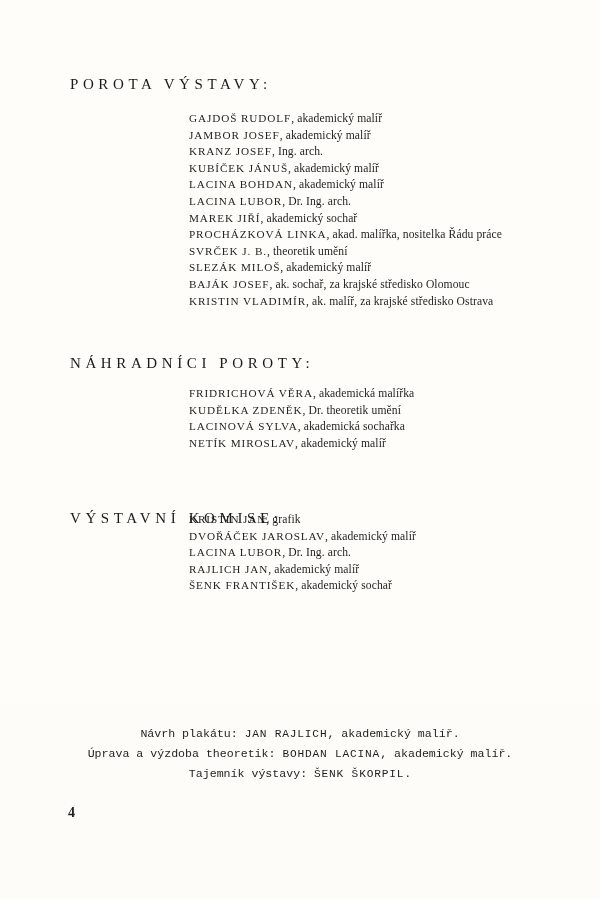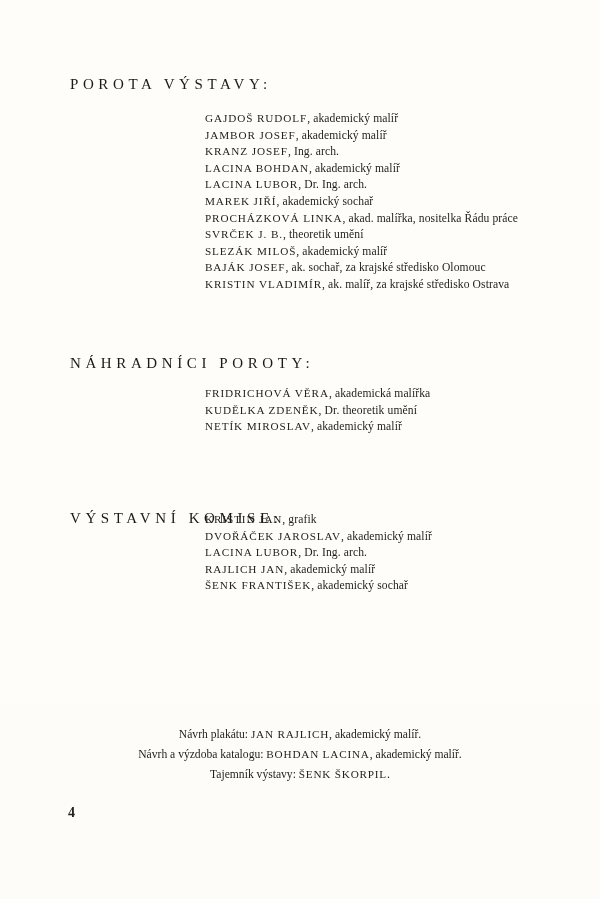--- a/index.html
+++ b/index.html
@@ -37,21 +37,20 @@
       padding: 0;
       list-style: none;
     }
     .list li {
       height: 16.6px;
       line-height: 16.6px;
       white-space: nowrap;
       font-family: "Liberation Serif", "DejaVu Serif", serif;
       font-size: 11.6px;
       color: #1e1e1e;
-      margin-left: 16px;
     }
     .name {
       letter-spacing: 0.9px;
       font-size: 11.2px;
     }
     .role {
       letter-spacing: 0.1px;
     }
     .credits {
       position: absolute;
@@ -60,20 +59,21 @@
       top: 724px;
       text-align: center;
       font-family: "Liberation Serif", "DejaVu Serif", serif;
       font-size: 11.6px;
       color: #1e1e1e;
     }
     .credits div {
       height: 20px;
       line-height: 20px;
       white-space: nowrap;
+      font-family: Liberation Mono, monospace;
     }
     .credits .cname {
       letter-spacing: 0.8px;
       font-size: 11.2px;
     }
     .page-number {
       position: absolute;
       left: 68px;
       top: 805px;
       font-family: "Liberation Serif", "DejaVu Serif", serif;
@@ -85,46 +85,48 @@
 </head>
 <body>
 
 <div class="page">
 
   <div class="heading" style="top:76px;">POROTA VÝSTAVY:</div>
   <ul class="list" style="top:110px;">
     <li><span class="name">GAJDOŠ RUDOLF</span><span class="role">, akademický malíř</span></li>
     <li><span class="name">JAMBOR JOSEF</span><span class="role">, akademický malíř</span></li>
     <li><span class="name">KRANZ JOSEF</span><span class="role">, Ing. arch.</span></li>
+    <li><span class="name">KUBÍČEK JÁNUŠ</span><span class="role">, akademický malíř</span></li>
     <li><span class="name">LACINA BOHDAN</span><span class="role">, akademický malíř</span></li>
     <li><span class="name">LACINA LUBOR</span><span class="role">, Dr. Ing. arch.</span></li>
     <li><span class="name">MAREK JIŘÍ</span><span class="role">, akademický sochař</span></li>
     <li><span class="name">PROCHÁZKOVÁ LINKA</span><span class="role">, akad. malířka, nositelka Řádu práce</span></li>
     <li><span class="name">SVRČEK J. B.</span><span class="role">, theoretik umění</span></li>
     <li><span class="name">SLEZÁK MILOŠ</span><span class="role">, akademický malíř</span></li>
     <li><span class="name">BAJÁK JOSEF</span><span class="role">, ak. sochař, za krajské středisko Olomouc</span></li>
     <li><span class="name">KRISTIN VLADIMÍR</span><span class="role">, ak. malíř, za krajské středisko Ostrava</span></li>
   </ul>
 
   <div class="heading" style="top:355px;text-align:center;">NÁHRADNÍCI POROTY:</div>
   <ul class="list" style="top:385px;">
     <li><span class="name">FRIDRICHOVÁ VĚRA</span><span class="role">, akademická malířka</span></li>
     <li><span class="name">KUDĚLKA ZDENĚK</span><span class="role">, Dr. theoretik umění</span></li>
+    <li><span class="name">LACINOVÁ SYLVA</span><span class="role">, akademická sochařka</span></li>
     <li><span class="name">NETÍK MIROSLAV</span><span class="role">, akademický malíř</span></li>
   </ul>
 
   <div class="heading" style="top:482px;margin-top:28px;">VÝSTAVNÍ KOMISE:</div>
   <ul class="list" style="top:511px;">
     <li><span class="name">KRISTIN JAN</span><span class="role">, grafik</span></li>
     <li><span class="name">DVOŘÁČEK JAROSLAV</span><span class="role">, akademický malíř</span></li>
     <li><span class="name">LACINA LUBOR</span><span class="role">, Dr. Ing. arch.</span></li>
     <li><span class="name">RAJLICH JAN</span><span class="role">, akademický malíř</span></li>
     <li><span class="name">ŠENK FRANTIŠEK</span><span class="role">, akademický sochař</span></li>
   </ul>
 
   <div class="credits">
     <div><span>Návrh plakátu: </span><span class="cname">JAN RAJLICH</span><span>, akademický malíř.</span></div>
-    <div><span>Návrh a výzdoba katalogu: </span><span class="cname">BOHDAN LACINA</span><span>, akademický malíř.</span></div>
+    <div><span>Úprava a výzdoba theoretik: </span><span class="cname">BOHDAN LACINA</span><span>, akademický malíř.</span></div>
     <div><span>Tajemník výstavy: </span><span class="cname">ŠENK ŠKORPIL</span><span>.</span></div>
   </div>
 
   <div class="page-number">4</div>
 </div>
 
 </body></html>

